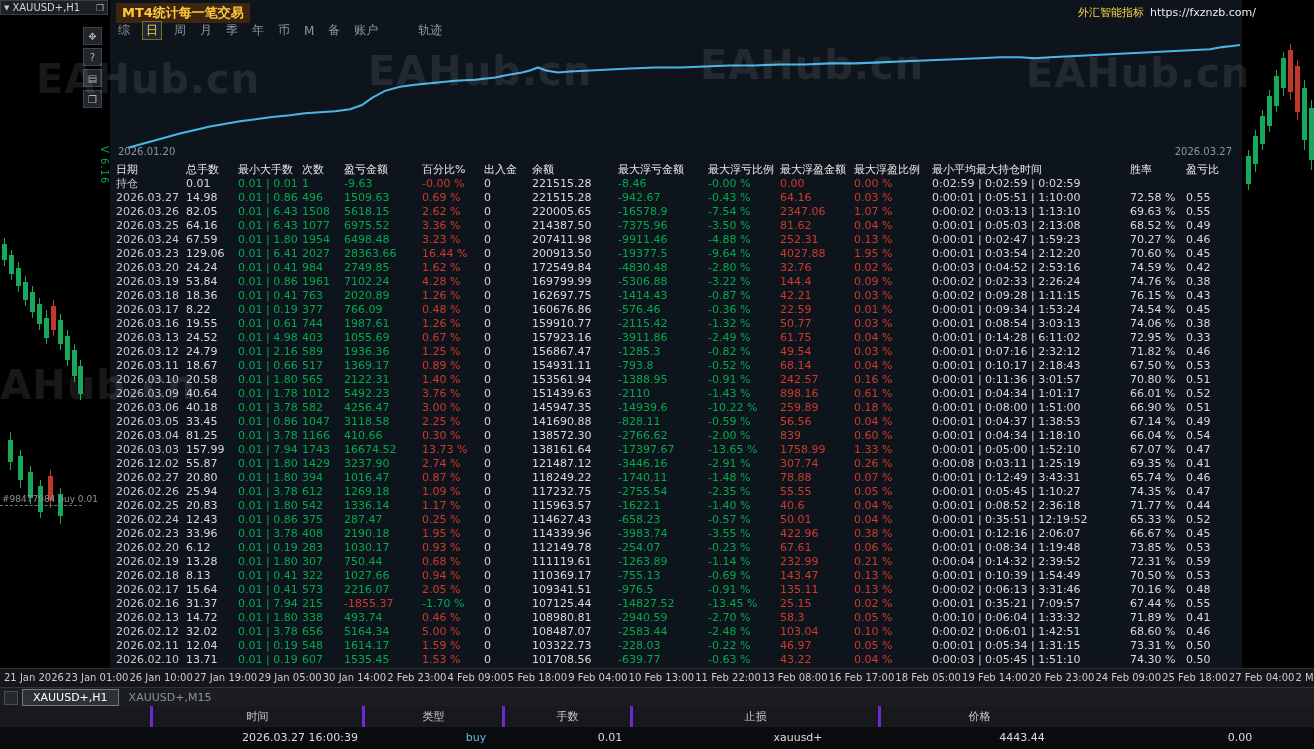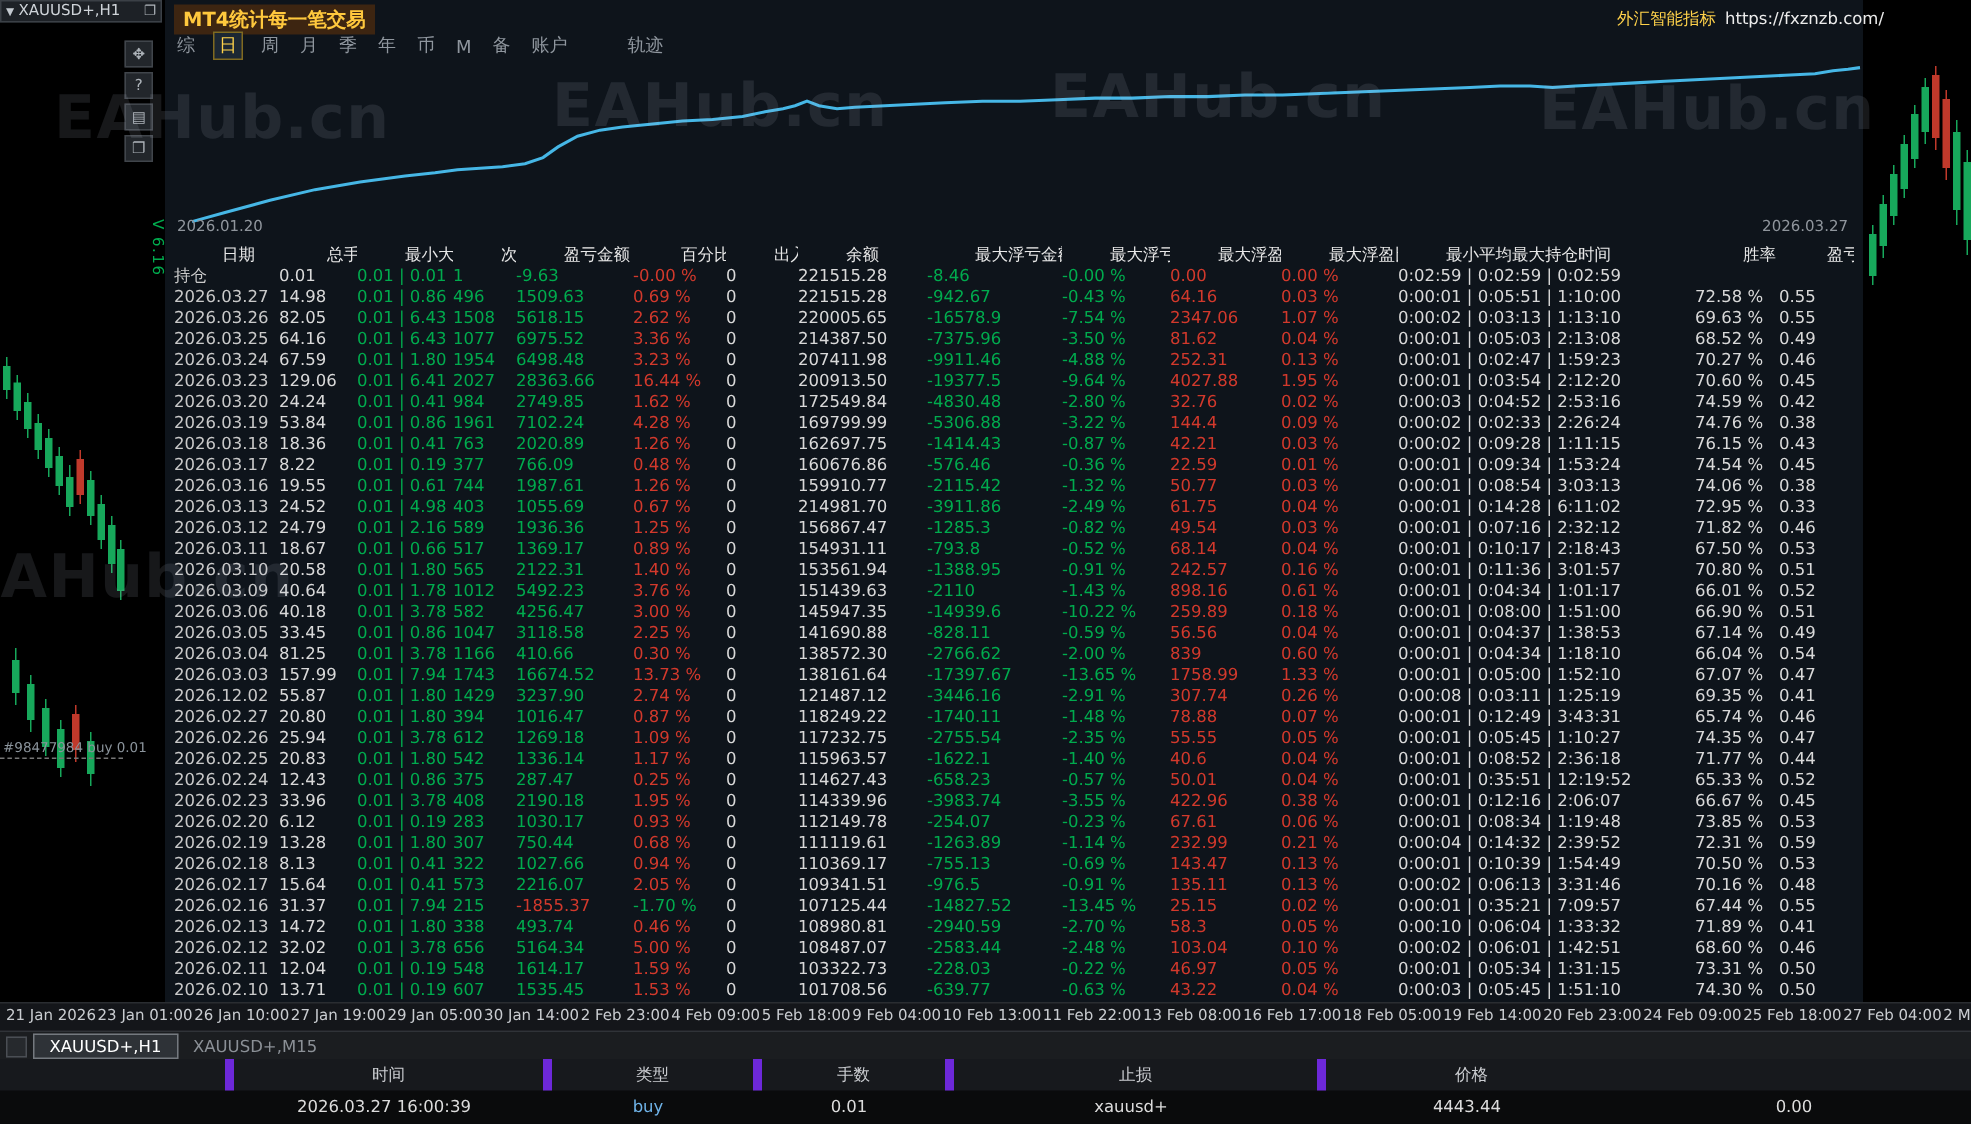--- a/index.html
+++ b/index.html
@@ -35,41 +35,41 @@
   .mi.gap{margin-left:26px;}
 
   #eqwrap{position:absolute;left:0;top:40px;width:1132px;height:122px;}
   #eqwrap svg{width:100%;height:100%;}
   .cdate{position:absolute;top:146px;font-size:10px;color:#8f959c;}
   #cdateL{left:8px;} #cdateR{right:10px;}
 
   #stats{position:absolute;left:6px;top:163px;width:1124px;}
   .trow{display:grid;grid-template-columns:70px 52px 64px 42px 78px 62px 48px 86px 90px 72px 74px 78px 198px 56px 50px;height:14px;line-height:14px;font-size:11px;white-space:nowrap;}
   .trow>div{overflow:hidden;}
-  .hc{color:#e8e8e8;margin-left:32px;}
+  .hc{color:#e8e8e8;}
   .g{color:#00ab4e;} .r{color:#d2392c;} .w{color:#d9d9d9;} .dt{color:#c9c9c9;}
 
   
   #axis{left:0;top:668px;width:1314px;height:18px;background:#14161a;border-top:1px solid #2a2d31;overflow:hidden;z-index:3;}
   #axis .axinner{width:1352px;display:flex;justify-content:space-between;font-size:10px;color:#c9ccd0;padding:3px 4px;white-space:nowrap;}
 
   
   #tabsbar{left:0;top:687px;width:1314px;height:19px;background:#1b1d20;border-top:1px solid #303338;display:flex;align-items:center;z-index:3;}
   .tabsquare{width:12px;height:12px;border:1px solid #4a4e54;margin:0 4px;background:#26292d;}
   .tab{font-size:11px;padding:1px 10px;cursor:pointer;}
   .tab.active{background:#2e3237;border:1px solid #74797f;color:#fff;}
   .tab.inactive{color:#8b9096;}
 
   
   #terminal{left:0;top:706px;width:1314px;height:43px;background:#0a0b0c;z-index:3;}
   .thdr{display:grid;grid-template-columns:150px 212px 140px 128px 248px 200px 236px;height:21px;line-height:21px;background:#17191d;font-size:11px;color:#caccd0;text-align:center;}
-  .thdr>div{border-left:6px solid #6d28d9;cursor:pointer;}
+  .thdr>div{border-left:3px solid #6d28d9;cursor:pointer;}
   .thdr>div:first-child{border-left:none;}
   .sortslash{color:#c0453a;margin-left:4px;}
-  .trow2{display:grid;grid-template-columns:150px 212px 140px 128px 248px 200px 236px;height:22px;line-height:22px;font-size:11px;text-align:center;color:#dcdcdc;}
+  .trow2{display:grid;grid-template-columns:150px 212px 140px 128px 248px 200px 236px;height:22px;line-height:22px;font-size:11px;text-align:center;color:#dcdcdc;padding-left:44px;}
   .buy{color:#6fb3e8;}
 
   .wm{position:absolute;font-size:40px;color:rgba(190,200,210,0.12);font-weight:bold;letter-spacing:1px;pointer-events:none;z-index:5;white-space:nowrap;}
 </style>
 </head>
 <body>
 
 <svg id="candles" width="1314" height="749">
     <line x1="4.5" x2="4.5" y1="238" y2="266" stroke="#17a85b" stroke-width="1"></line>
     <rect x="2" y="244" width="5" height="16" fill="#17a85b"></rect>
@@ -382,21 +382,21 @@
         <div class="w">0.38</div>
       </div>
       <div class="trow">
         <div class="dt">2026.03.13</div>
         <div class="w">24.52</div>
         <div class="g">0.01 | 4.98</div>
         <div class="g">403</div>
         <div class="g">1055.69</div>
         <div class="r">0.67 %</div>
         <div class="w">0</div>
-        <div class="w">214981.70</div>
+        <div class="w">157923.16</div>
         <div class="g">-3911.86</div>
         <div class="g">-2.49 %</div>
         <div class="r">61.75</div>
         <div class="r">0.04 %</div>
         <div class="w">0:00:01 | 0:14:28 | 6:11:02</div>
         <div class="w">72.95 %</div>
         <div class="w">0.33</div>
       </div>
       <div class="trow">
         <div class="dt">2026.03.12</div>

